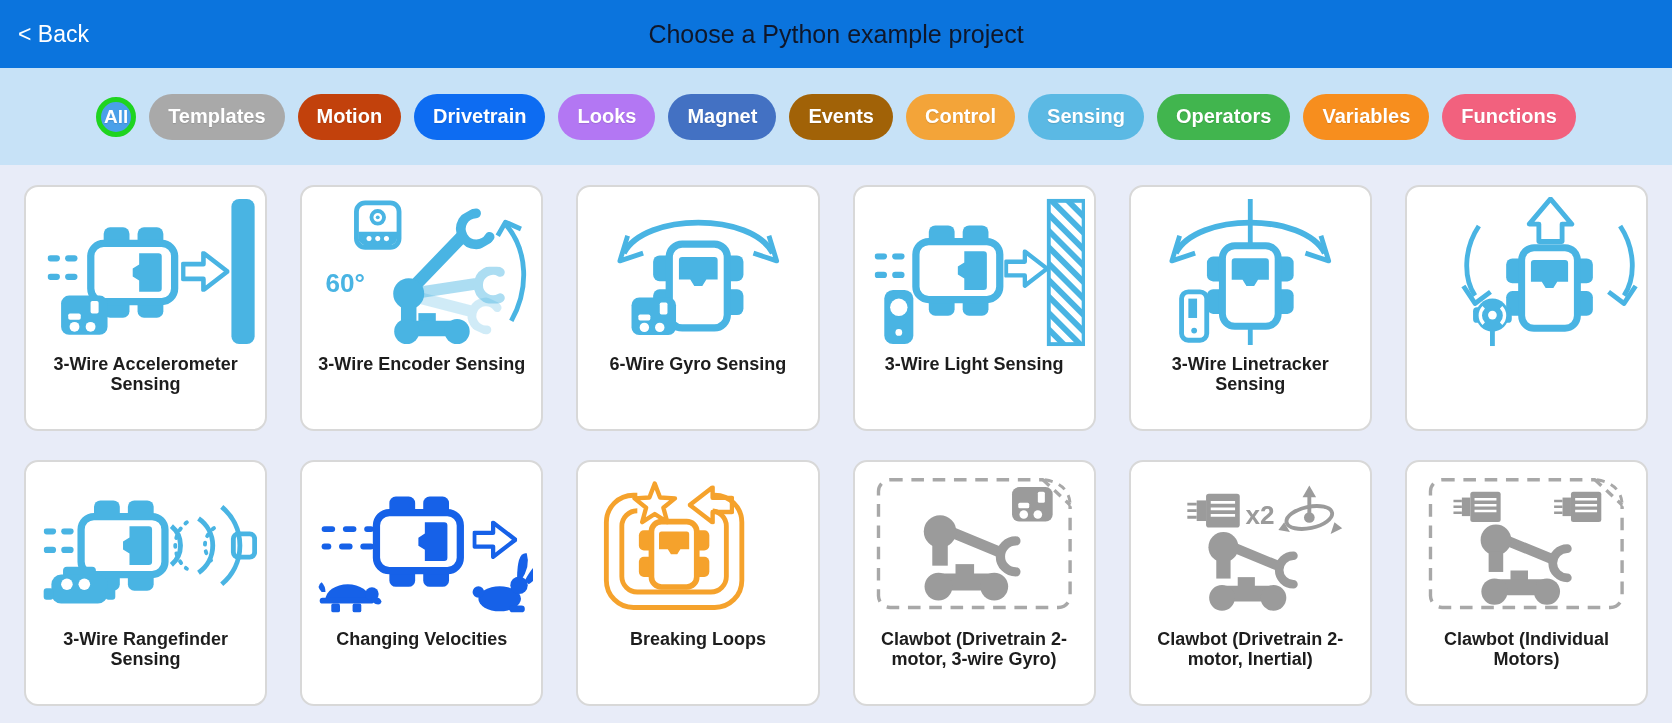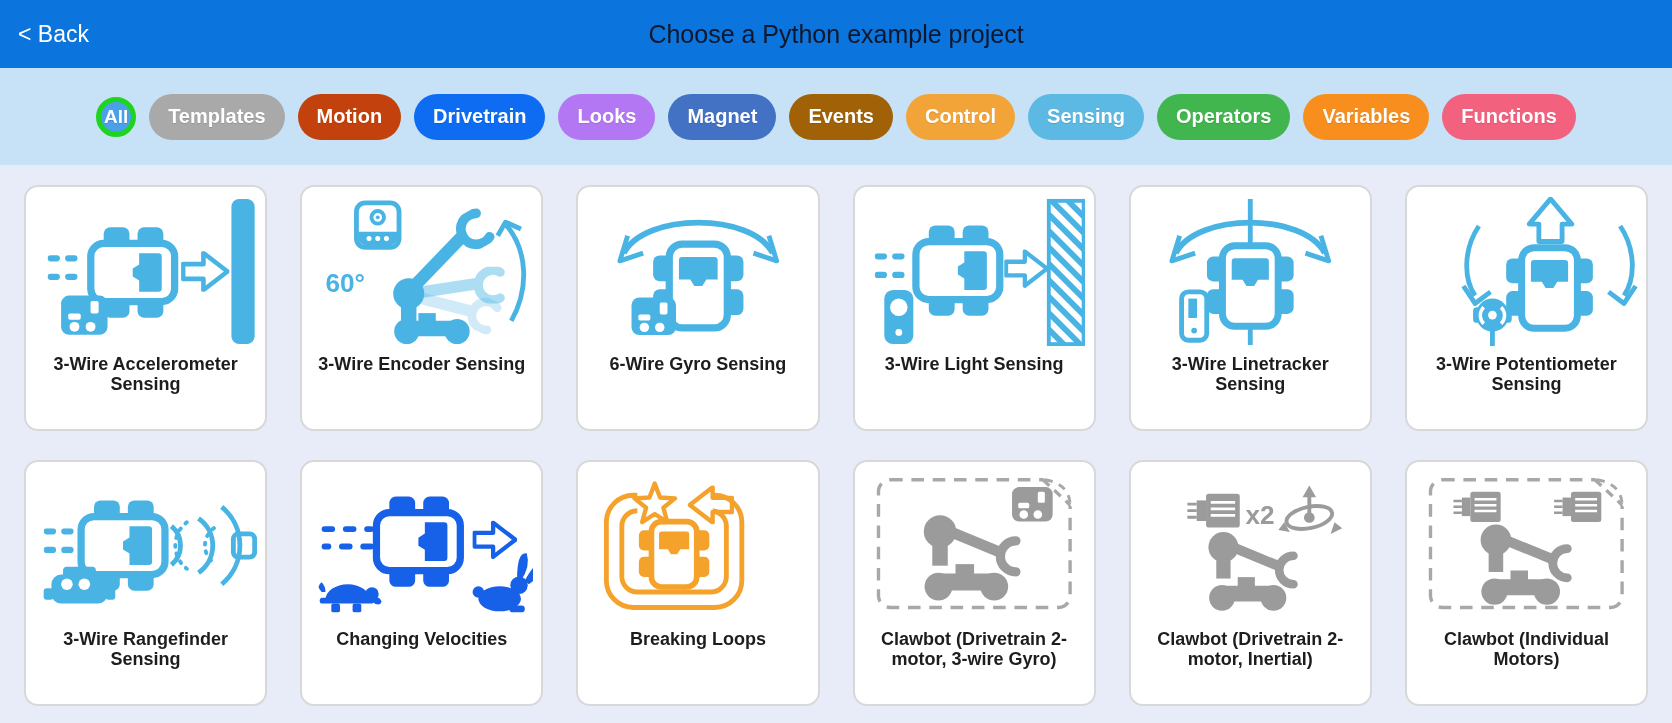--- a/index.html
+++ b/index.html
@@ -233,21 +233,20 @@
         <rect x="60" y="114" width="10" height="16" rx="4" fill="currentColor"></rect>
         <rect x="90" y="114" width="10" height="16" rx="4" fill="currentColor"></rect>
         <circle cx="80" cy="122" r="17" fill="currentColor"></circle>
         <path d="M71 114 a12 12 0 0 0 0 17" stroke="#fff" stroke-width="3.5" fill="none"></path>
         <path d="M89 114 a12 12 0 0 1 0 17" stroke="#fff" stroke-width="3.5" fill="none"></path>
         <circle cx="80" cy="122" r="4.5" fill="#fff"></circle>
         <rect x="77.5" y="138" width="5" height="16" fill="currentColor"></rect>
       </g>
     </svg>
       </div>
-    <div class="label">3-Wire Potentiometer Sensing</div>
   </div>
 
   <div class="card">
     <div class="icon-wrap">
         <svg viewBox="0 0 230 155">
       <g class="lb">
         <use href="#dashes" x="10" y="58" width="32" height="28"></use>
         <g transform="rotate(90 92 76)">
               <use href="#bot" x="42" y="26" width="100" height="100"></use>
             </g>

